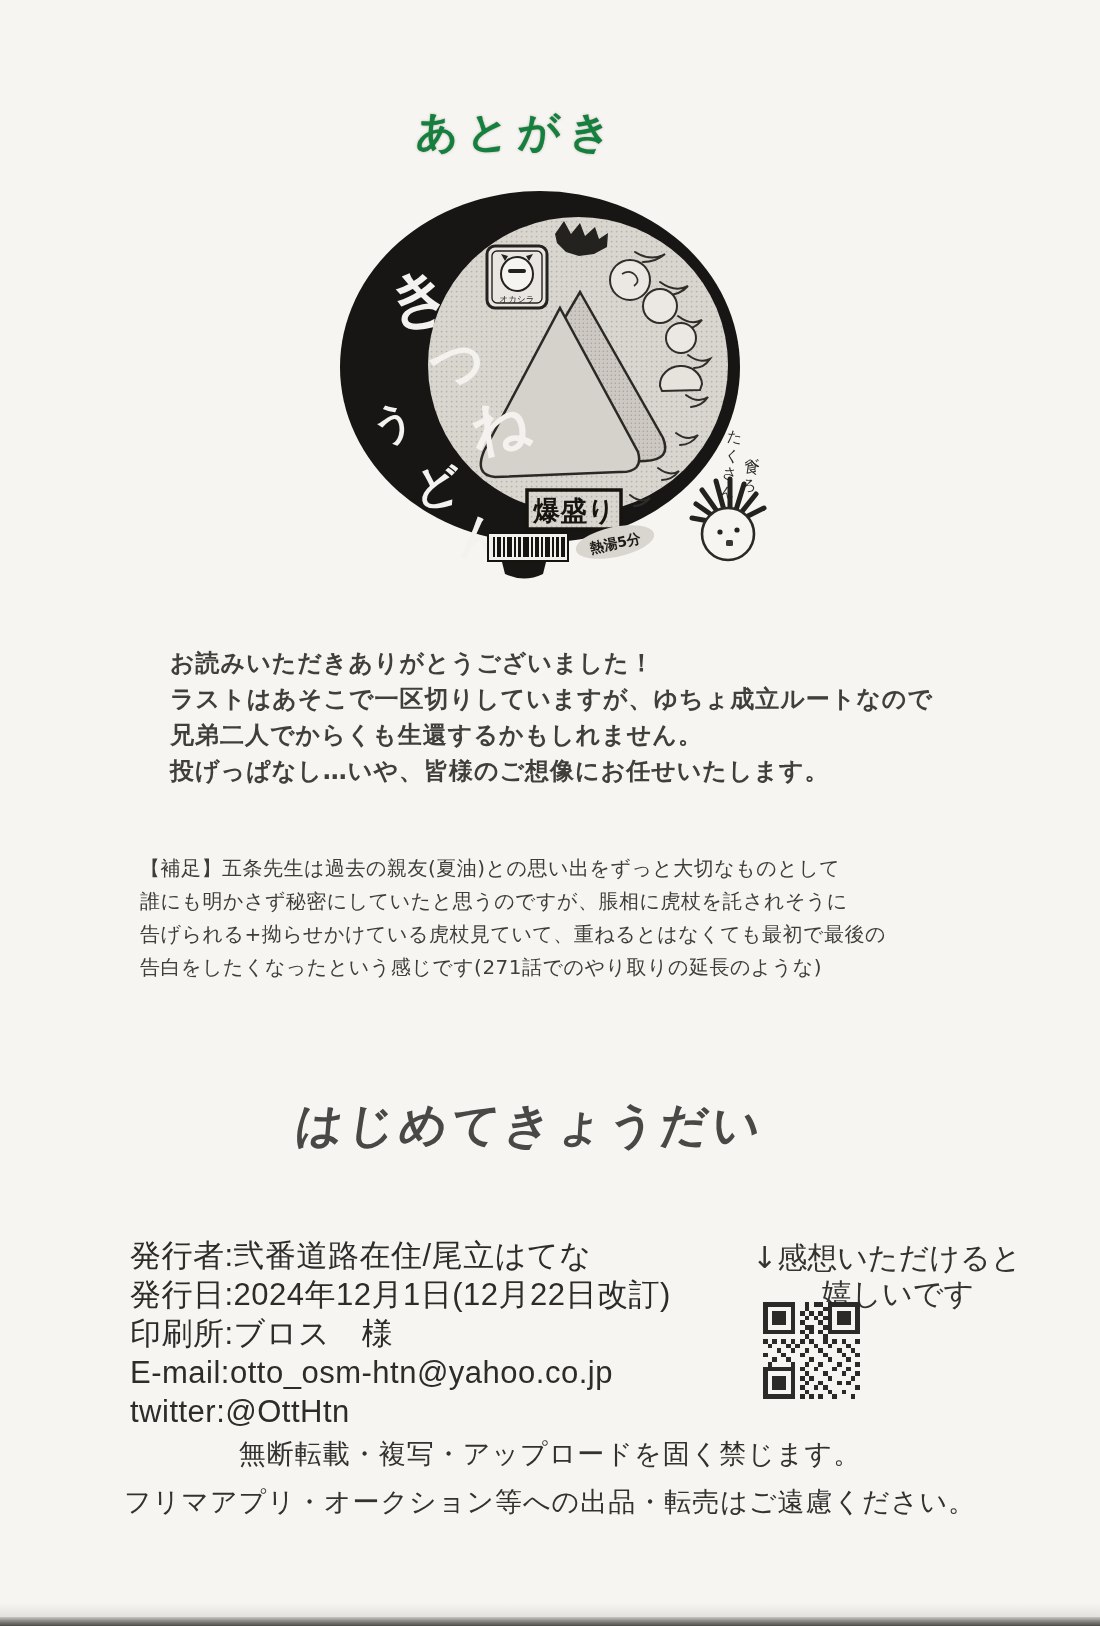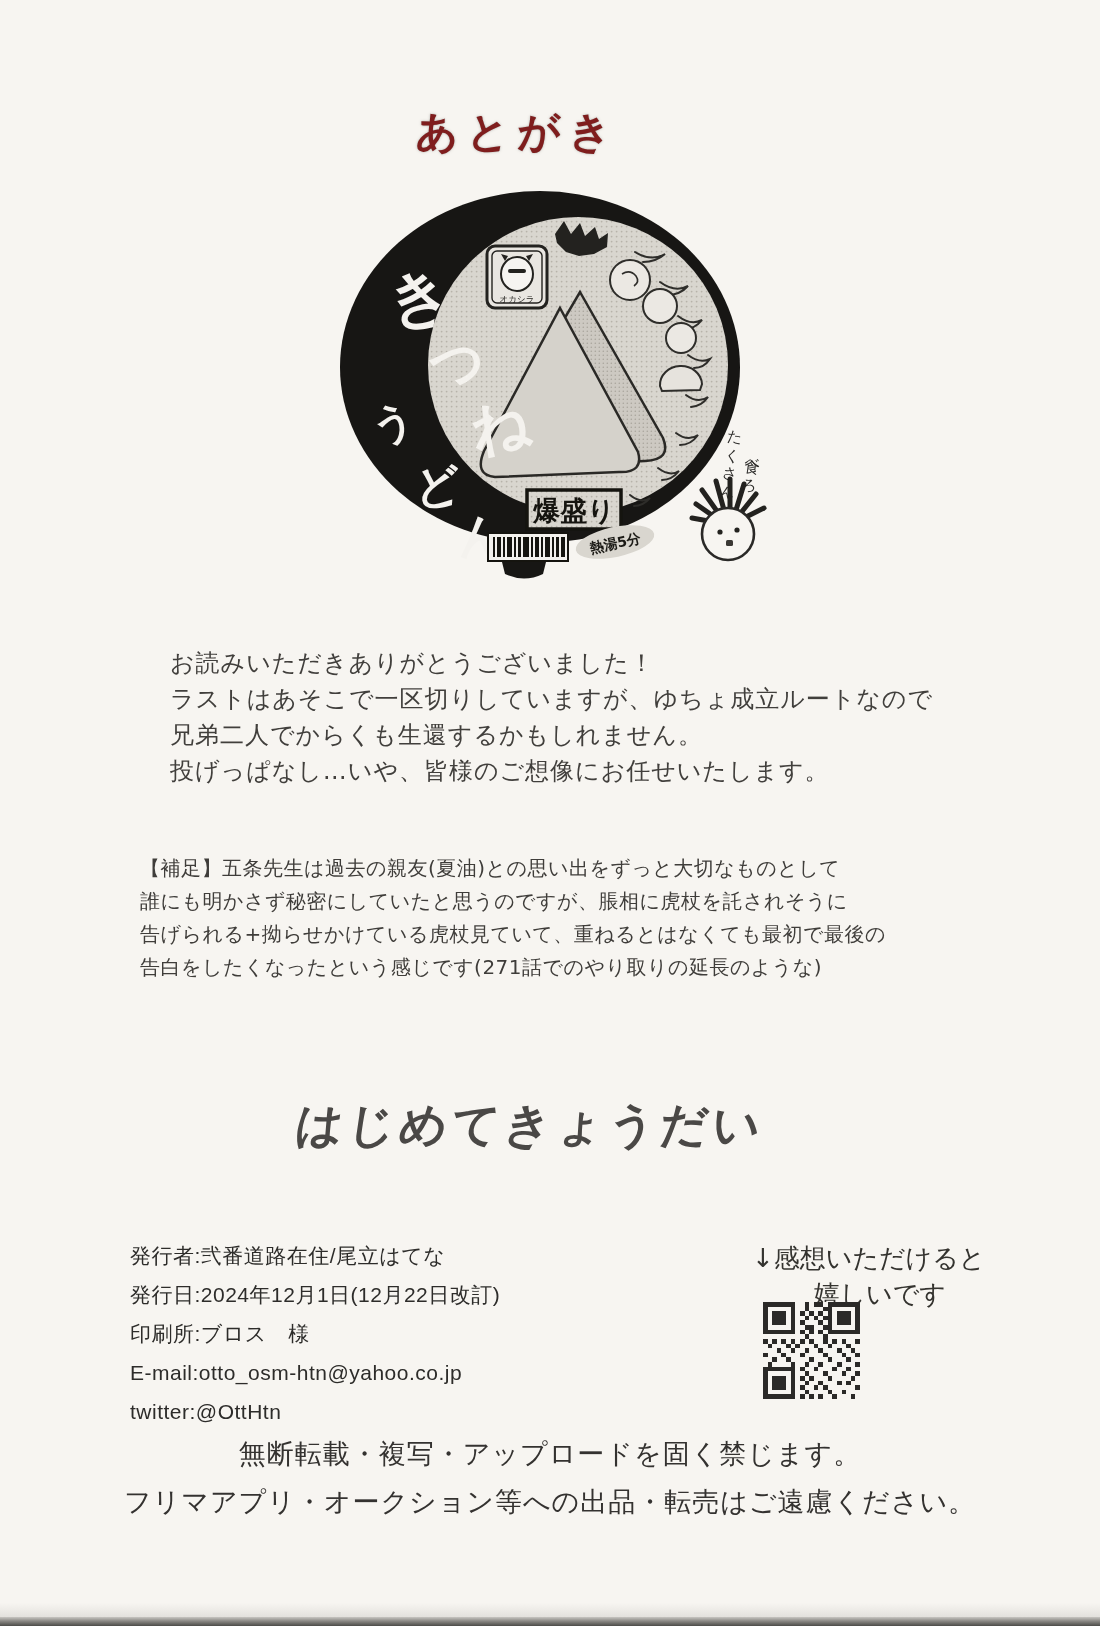--- a/index.html
+++ b/index.html
@@ -10,38 +10,38 @@
     overflow:hidden;
     font-family:"DejaVu Sans",sans-serif;
     color:#3a3936;
   }
   .abs{position:absolute;}
   
   #atogaki-title{
     top:104px;left:0;width:1035px;
     text-align:center;
     font-size:42px;font-weight:bold;letter-spacing:8px;
-    color:#7f1d1d;
+    color:#15803d;
     text-shadow:0 0 3px rgba(130,128,124,.45), 0 0 1px rgba(90,90,90,.4);
   }
   
-  #afterword{top:645px;left:170px;font-size:24px;line-height:36px;letter-spacing:1px;color:#413f3c;}
+  #afterword{top:645px;left:170px;font-size:24px;line-height:36px;letter-spacing:1px;color:#413f3c;font-weight:bold;}
   #afterword .sig{padding-left:318px;}
   #supplement{top:852px;left:140px;font-size:20px;line-height:33px;letter-spacing:.5px;color:#3f3d3a;}
   
   #book-title{
     top:1094px;left:0;width:1060px;text-align:center;
     font-size:47px;font-weight:bold;color:#4a4846;
     transform:skewX(-7deg);
     letter-spacing:4px;
   }
   
-  #colophon{top:1236px;left:130px;font-size:21px;line-height:39px;color:#2d2c2a;font-family:"Liberation Sans",sans-serif;letter-spacing:.5px;}
-  
-  #qr-note{top:1240px;left:752px;font-size:26px;line-height:36px;color:#34332f;}
+  #colophon{top:1236px;left:130px;font-size:31px;line-height:39px;color:#2d2c2a;font-family:"Liberation Sans",sans-serif;letter-spacing:.5px;}
+  
+  #qr-note{top:1240px;left:752px;font-size:30px;line-height:36px;color:#34332f;}
   #qr-note .l2{padding-left:22px;text-align:center;}
   #qr-wrap{top:1302px;left:763px;width:97px;height:97px;}
   
   .notice{left:40px;width:1020px;text-align:center;font-size:27px;color:#343230;letter-spacing:1px;}
   #notice1{top:1436px;font-family:Liberation Mono, monospace;}
   #notice2{top:1484px;}
   
   #doodle{top:418px;left:688px;width:118px;height:152px;}
   #doodle .caption{
     position:absolute;top:2px;left:34px;

